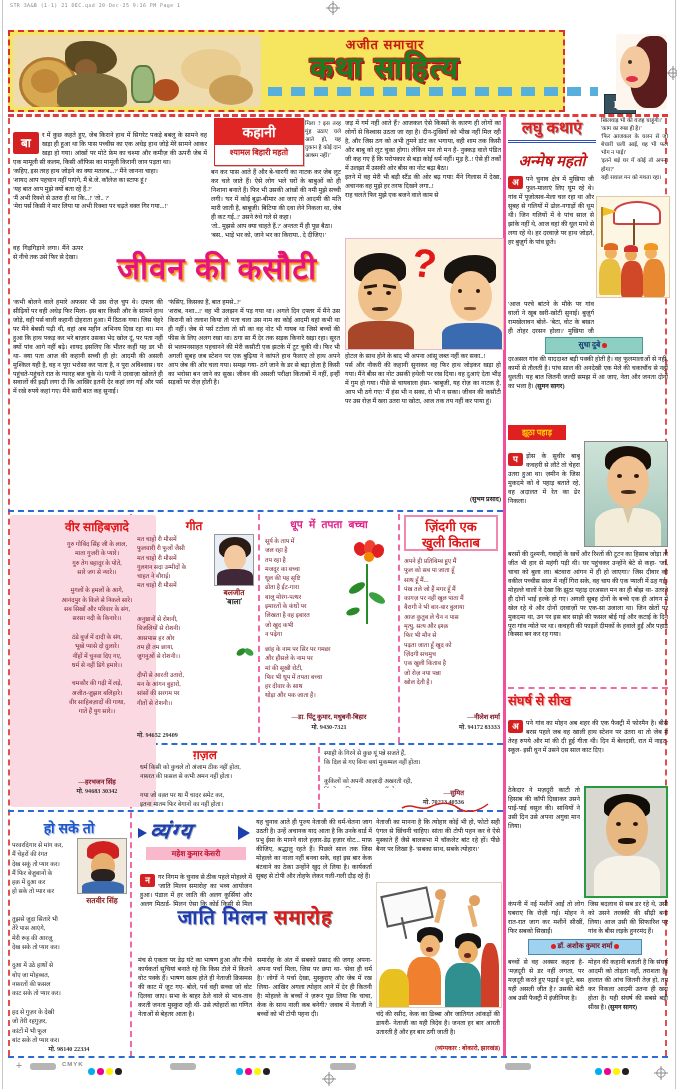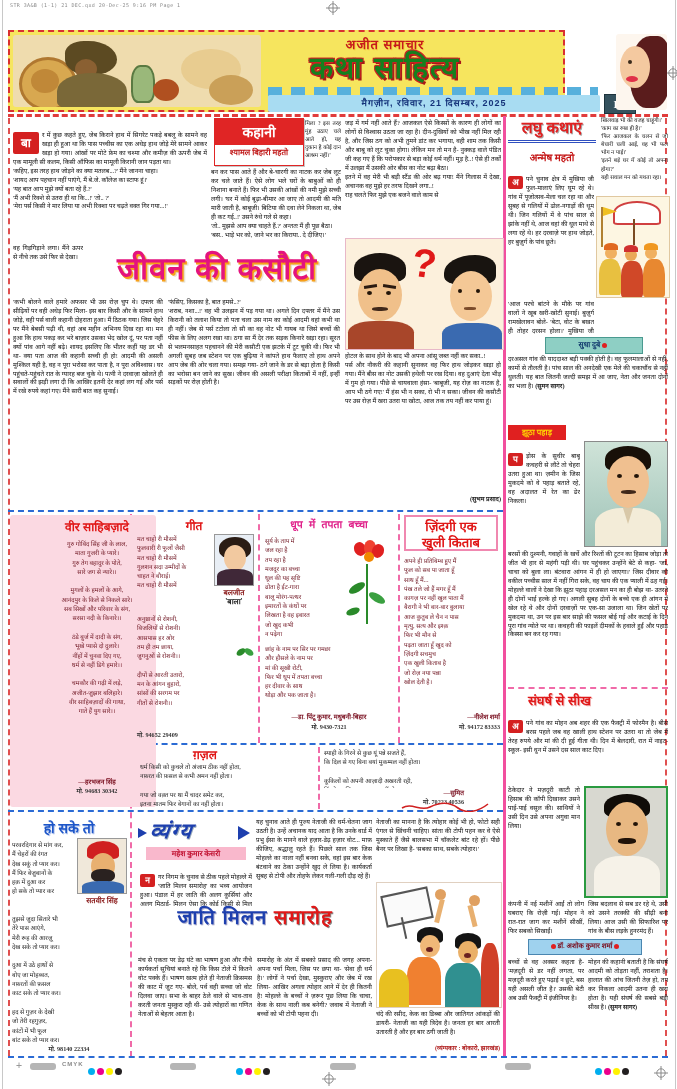--- a/index.html
+++ b/index.html
@@ -27,21 +27,21 @@
   .redsep{height:0;border-top:3px dashed #e03c3c;}
   .bluesep{height:0;border-top:2px dashed #2b6bd4;}
   .pinksolid{background:#f14f9e;width:3px;}
   .pinkdash{width:0;border-left:2px dashed #f06aa8;}
   .reddashv{width:0;border-left:2px dashed #e05050;}
   .kahani-box{border:1px solid #e02525;box-shadow:1px 1px 0 #c8c8c8;}
   .kahani-top{background:#e02525;color:#fff;font-weight:bold;font-size:14px;line-height:26px;}
   .kahani-bot{background:#fff;color:#c01818;font-weight:bold;font-size:8px;line-height:16px;}
   .mainhead{font-size:31px;font-weight:bold;color:#e4137e;text-shadow:1.5px 1.5px 0 #f8a018,3px 3px 0 #e8e0d0;letter-spacing:1px;}
   .laghuhead{font-size:16px;font-weight:bold;color:#e02020;text-shadow:1px 1px 0 #aaa;border-bottom:3px double #3050c0;padding-bottom:2px;}
-  .subred{color:#c41414;font-weight:bold;font-size:10px;}
+  .subred{color:#c41414;font-weight:bold;font-size:15px;font-style:italic;}
   .badge-teal{background:#8ecfc4;border:1px solid #4a9a90;color:#123a6e;font-weight:bold;font-size:7.5px;line-height:14px;}
   .badge-blue{background:#9fd2ee;border:1px solid #4a86b0;color:#7a1020;font-weight:bold;font-size:7px;line-height:13px;}
   .dot-red{display:inline-block;width:5px;height:5px;border-radius:50%;background:#e02020;vertical-align:middle;margin:0 2px;}
   .banner-red{background:#e02020;color:#ffd400;font-weight:bold;font-size:8px;line-height:15px;}
   .secred{font-size:13px;font-weight:bold;color:#e01818;text-shadow:1px 1px 0 #f0b0b0;}
   .panel-pink{background:#fbd9e2;border-radius:3px;}
   .ptitle{font-size:12px;font-weight:bold;color:#e01616;}
   .mgtitle{font-size:10.5px;font-weight:bold;color:#e0218a;}
   .ztitlebox{background:#fff;border:2px solid #f088b0;}
   .ztitle{font-size:13px;font-weight:bold;color:#e01616;line-height:16px;}
@@ -87,21 +87,20 @@
       <div class="abs" style="left:44px;top:38px;width:70px;height:36px;background:#7a6838;border-radius:50% 50% 20% 20%;"></div>
       <div class="abs" style="left:118px;top:30px;width:20px;height:34px;background:#9ab87a;border-radius:40% 40% 30% 30%;border:2px solid #5a7a42;"></div>
       <div class="blob" style="left:140px;top:44px;width:26px;height:22px;background:#b05020;"></div>
       <div class="blob" style="left:168px;top:14px;width:60px;height:40px;background:#e8cc90;"></div>
       <div class="blob" style="left:196px;top:40px;width:44px;height:30px;background:#caa058;"></div>
     </div>
 
     <div class="abs papername hsans center" style="left:255px;top:3px;width:240px;">अजीत समाचार</div>
     <div class="abs bigtitle hsans center" style="left:243px;top:14px;width:264px;">कथा साहित्य</div>
     <div class="abs skyline" style="left:258px;top:55px;width:330px;height:9px;"></div>
-    <div class="abs datestrip center hsans" style="left:258px;top:63px;width:332px;height:17px;">मैगज़ीन, रविवार, 21 दिसम्बर, 2025</div>
     <div class="abs pagebox center" style="left:594px;top:62px;width:30px;height:18px;">III</div>
 
     <div class="abs" style="left:606px;top:2px;width:51px;height:76px;background:#fdf6ee;border-radius:3px;overflow:hidden;">
       <div class="abs" style="left:14px;top:2px;width:40px;height:72px;background:#5a1c1c;border-radius:50% 30% 40% 40%;"></div>
       <div class="blob" style="left:4px;top:12px;width:30px;height:42px;background:#f4c9a0;"></div>
       <div class="blob" style="left:12px;top:26px;width:4px;height:4px;background:#3a2a1a;"></div>
       <div class="blob" style="left:10px;top:42px;width:12px;height:6px;background:#e03048;"></div>
     </div>
   </div>
 
@@ -210,21 +209,21 @@
     <div class="blob" style="left:32px;top:32px;width:5px;height:4px;background:#221408;"></div>
     <div class="blob" style="left:49px;top:32px;width:5px;height:4px;background:#221408;"></div>
     <div class="abs" style="left:36px;top:48px;width:15px;height:4px;background:#40281a;border-radius:40%;"></div>
     <div class="abs" style="left:10px;top:66px;width:66px;height:40px;background:#f3ecd8;border-radius:40% 40% 0 0;"></div>
     <div class="abs" style="left:38px;top:66px;width:10px;height:16px;background:#d8c8a8;clip-path:polygon(50% 100%,0 0,100% 0);"></div>
   </div>
   <div class="abs bt" style="left:508px;top:550px;width:160px;height:136px;">बरसों की दुश्मनी, गवाहों के खर्चे और रिश्तों की टूटन का हिसाब जोड़ा तो जीत भी हार से महंगी पड़ी थी। घर पहुंचकर उन्होंने बेटे से कहा- 'जा, चाचा को बुला ला। बंटवारा आंगन में ही हो जाएगा।' जिस दीवार को वकील पच्चीस साल में नहीं गिरा सके, वह चाय की एक प्याली में ढह गई। मोहल्ले वालों ने देखा कि झूठा पहाड़ दरअसल मन का ही बोझ था- उतरते ही दोनों भाई हल्के हो गए। अगली सुबह दोनों के बच्चे एक ही आंगन में खेल रहे थे और दोनों दरवाज़ों पर एक-सा उजाला था। जिन खेतों पर मुकदमा था, उन पर इस बार साझे की फसल बोई गई और कटाई के दिन पूरा गांव न्योते पर था। कचहरी की फाइलें दीमकों के ह​वाले हुईं और पहाड़ किस्सा बन कर रह गया।</div>
 
   <div class="abs" style="left:508px;top:687px;width:160px;height:0;border-top:2px dashed #f06aa8;"></div>
 
-  <div class="abs secred hsans" style="left:528px;top:691px;width:120px;">संघर्ष से सीख</div>
+  <div class="abs secred hsans" style="left:508px;top:691px;width:120px;">संघर्ष से सीख</div>
   <div class="abs bt" style="left:508px;top:710px;width:160px;height:74px;">
     <span class="dc dcS">अ</span><span>पने गांव का मोहन अब शहर की एक फैक्ट्री में फोरमैन है। बीस बरस पहले जब वह खाली हाथ स्टेशन पर उतरा था तो जेब में तेरह रुपये और मां की दी हुई गीता थी। दिन में बेलदारी, रात में नाइट-स्कूल- इसी धुन में उसने दस साल काट दिए।</span>
   </div>
   <div class="abs bt" style="left:508px;top:786px;width:72px;height:112px;">ठेकेदार ने मज़दूरी काटी तो हिसाब की कॉपी दिखाकर उसने पाई-पाई वसूल की। साथियों ने उसी दिन उसे अपना अगुवा मान लिया।</div>
 
   <div class="photo" style="left:584px;top:786px;width:84px;height:112px;background:#d8d8d0;border:2px solid #2a9a40;">
     <div class="abs" style="left:18px;top:6px;width:46px;height:24px;background:#100c08;border-radius:50% 50% 30% 30%;"></div>
     <div class="blob" style="left:20px;top:14px;width:42px;height:54px;background:#e8b882;"></div>
     <div class="blob" style="left:30px;top:34px;width:5px;height:4px;background:#221408;"></div>
     <div class="blob" style="left:47px;top:34px;width:5px;height:4px;background:#221408;"></div>

